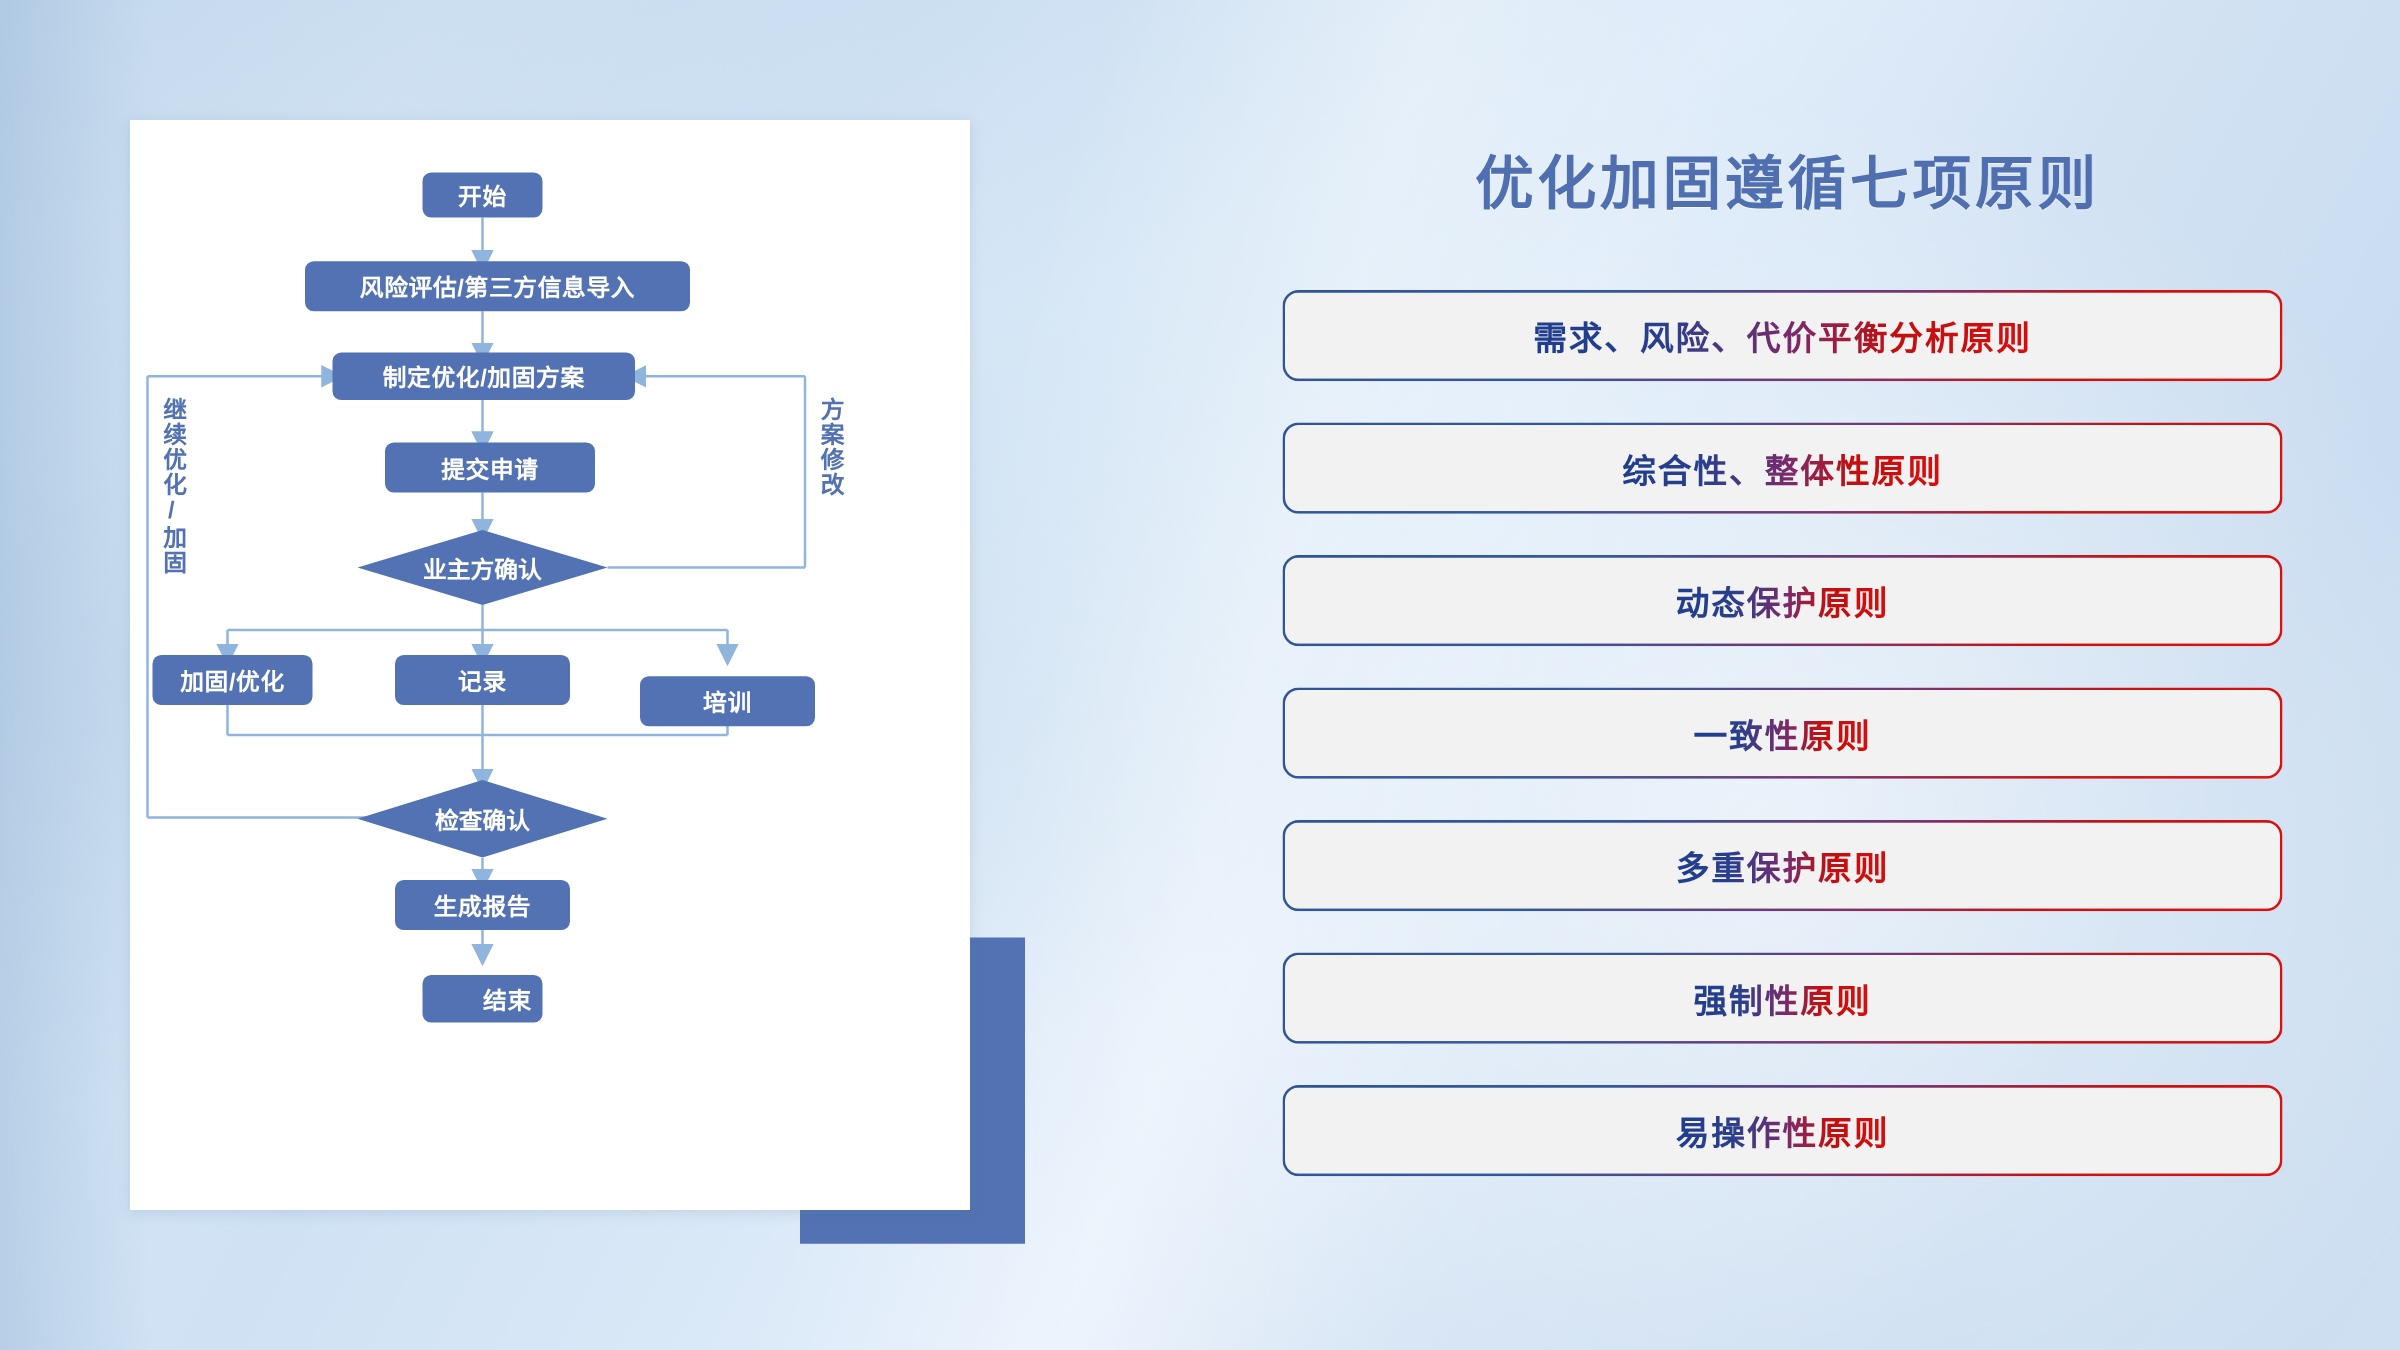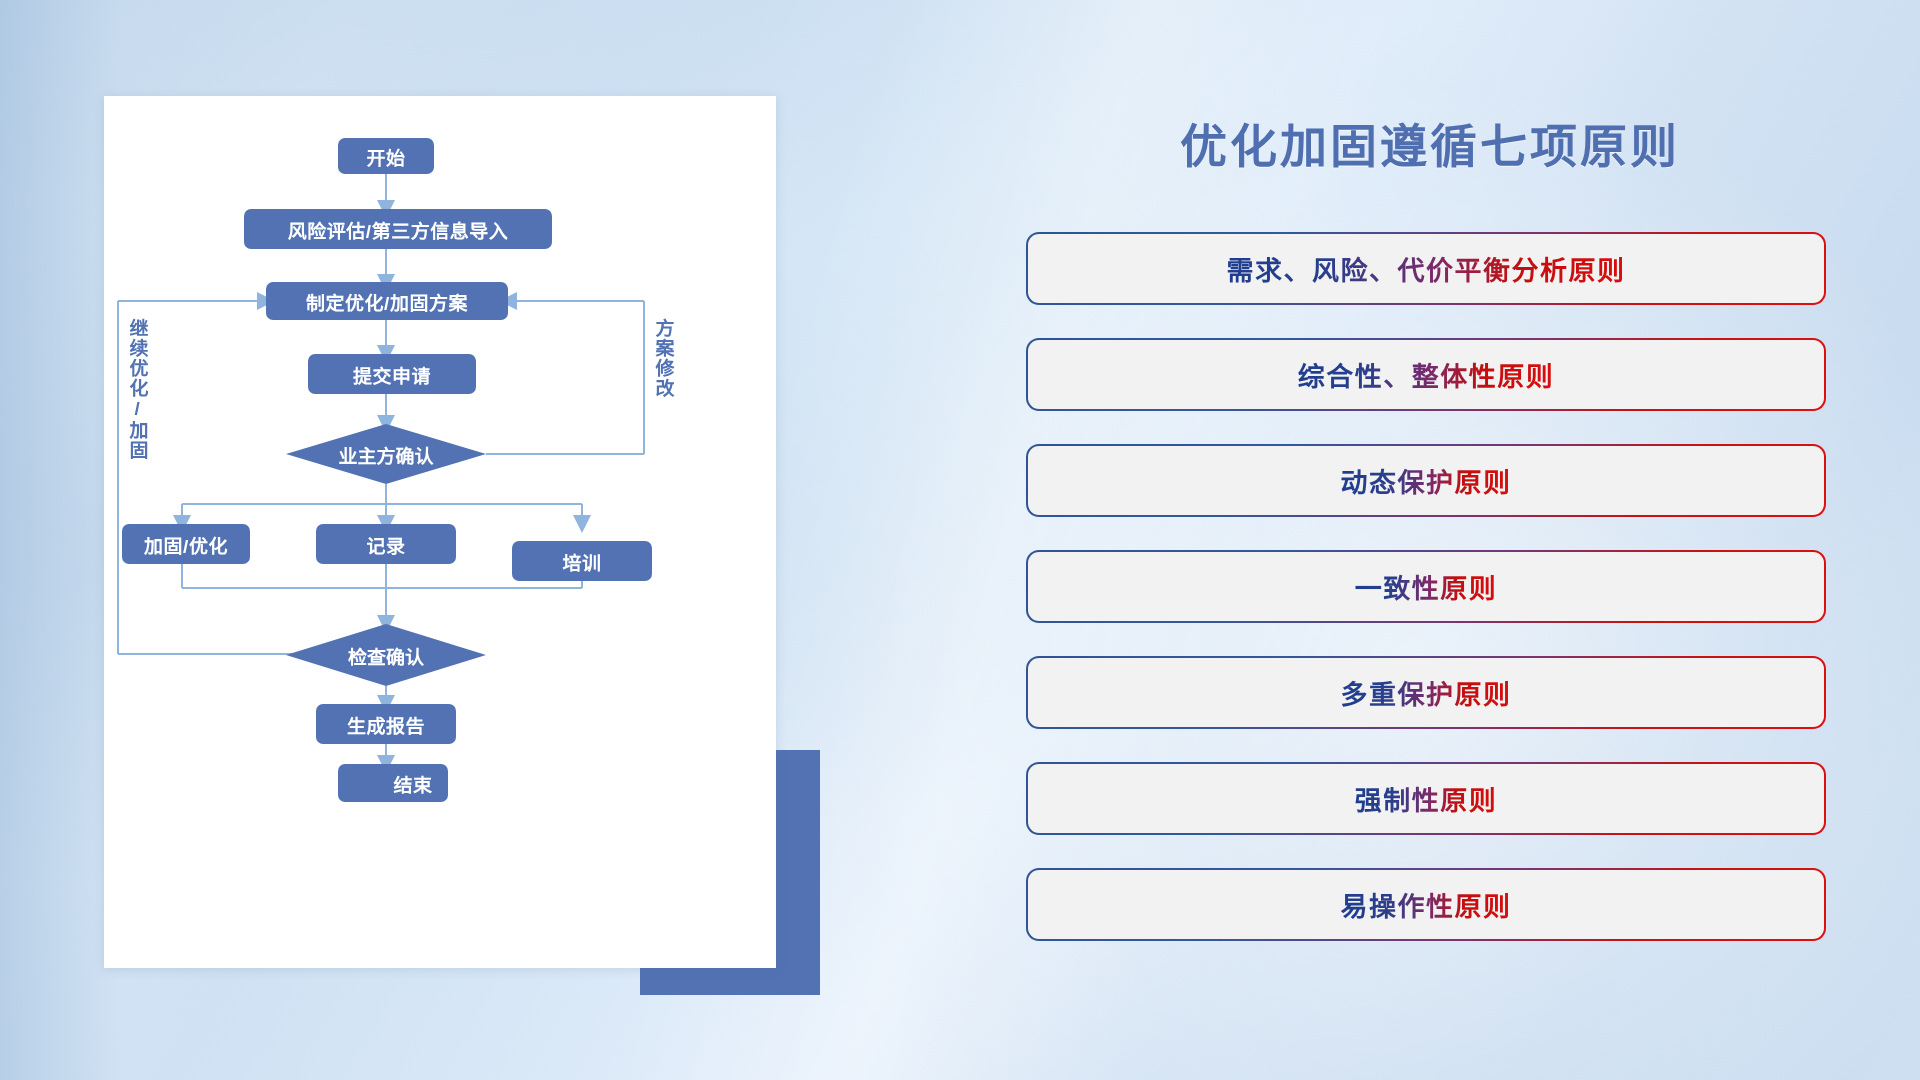--- a/index.html
+++ b/index.html
@@ -265,21 +265,21 @@
 
     <div class="diamond-wrap" style="left:182px; top:528px; width:200px; height:62px;">
       <div class="diamond-shape"></div>
       <span class="diamond-label">检查确认</span>
     </div>
 
     <div class="node" style="left:212px; top:608px; width:140px; height:40px;">
       <span>生成报告</span>
     </div>
 
-    <div class="node" style="left:234px; top:668px; width:110px; height:38px;padding-left:40px;">
+    <div class="node" style="left:234px; top:684px; width:96px; height:38px;padding-left:40px;">
       <span>结束</span>
     </div>
 
     <div class="vlabel" style="left:22px; top:222px; height:140px;">继续优化/加固</div>
 
     <div class="vlabel" style="left:548px; top:222px; height:104px;">方案修改</div>
 
   </div>
 
   <div id="title">优化加固遵循七项原则</div>

